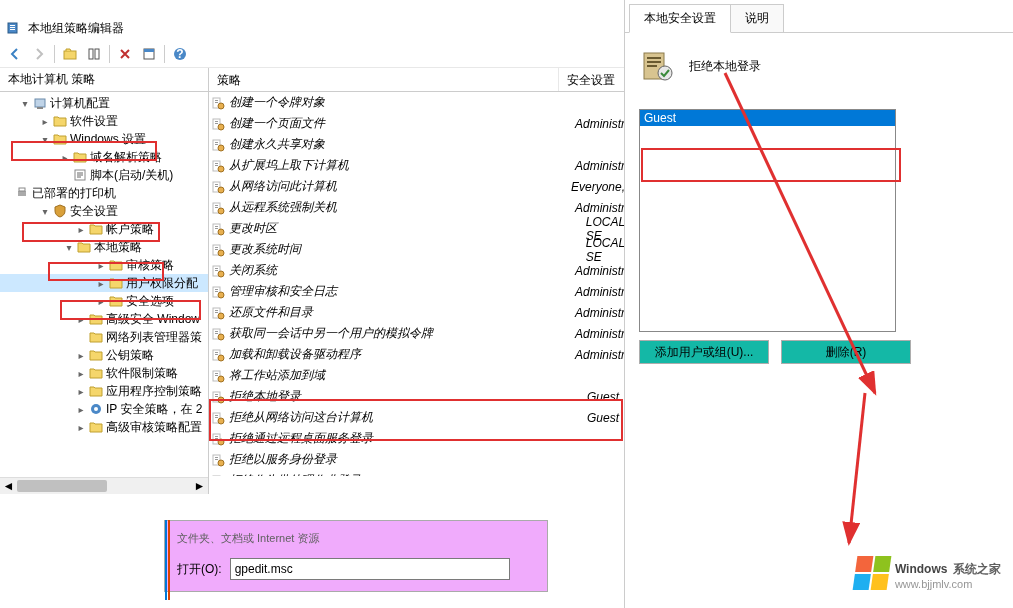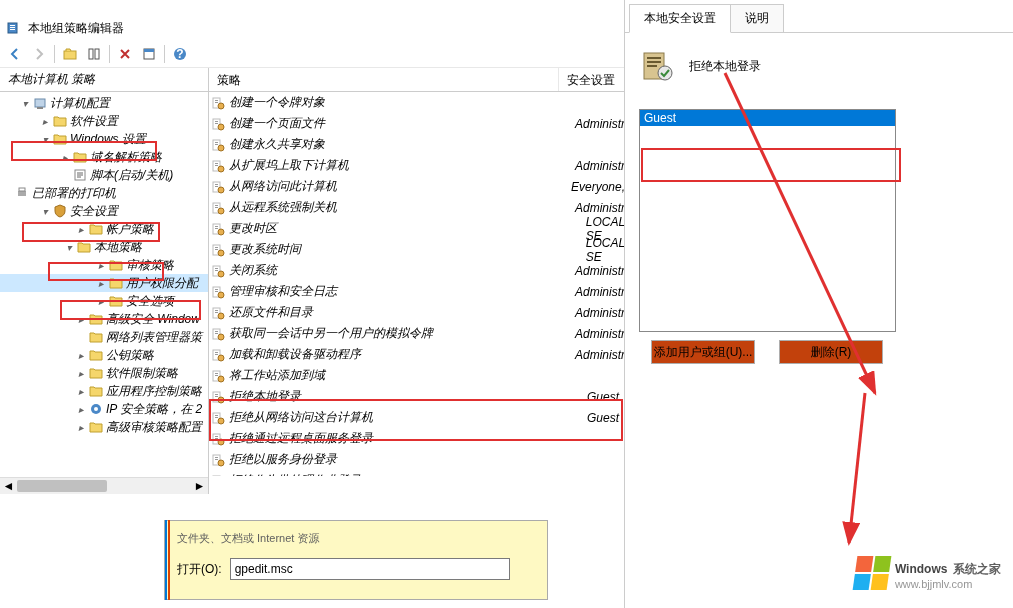--- a/index.html
+++ b/index.html
@@ -13,21 +13,21 @@
 
 .menubar { height: 22px; display: flex; align-items: center; padding-left: 4px; gap: 2px; border-bottom: 1px solid #e8e8e8; }
 .menubar .menu-item { padding: 2px 8px; cursor: default; }
 
 .toolbar { height: 28px; display: flex; align-items: center; padding-left: 4px; gap: 2px; border-bottom: 1px solid #e8e8e8; }
 .tb-btn { width: 22px; height: 22px; display: flex; align-items: center; justify-content: center; border: 1px solid transparent; }
 .tb-sep { width: 1px; height: 18px; background: #ccc; margin: 0 2px; }
 
 .main-area { display: flex; height: 426px; }
 
-.tree-pane { width: 209px; border-right: 1px solid #ccc; overflow: hidden; position: relative; font-style: italic; }
+.tree-pane { width: 209px; border-right: 1px solid #ccc; overflow: hidden; position: relative; }
 .tree-header { height: 24px; border-bottom: 1px solid #ccc; padding: 4px 8px; display: flex; align-items: center; background: #fff; }
 .tree-body { padding: 2px 0; height: 384px; overflow: hidden; }
 .tree-row { display: flex; align-items: center; height: 18px; white-space: nowrap; position: relative; cursor: default; }
 .expander { width: 14px; height: 14px; display: inline-flex; align-items: center; justify-content: center; color: #666; font-size: 10px; }
 .ticon { width: 16px; height: 16px; display: inline-flex; align-items: center; justify-content: center; margin-right: 2px; }
 .folder { color: #d9a03b; }
 .hscroll { position: absolute; bottom: 0; left: 0; right: 0; height: 17px; background: #f0f0f0; border-top: 1px solid #ddd; display: flex; }
 .hscroll .track { flex: 1; background: #f0f0f0; position: relative; }
 .hscroll .thumb { position: absolute; left: 0; top: 2px; bottom: 2px; width: 90px; background: #c0c0c0; border-radius: 2px; }
 .hscroll .arrow { width: 17px; display: flex; align-items: center; justify-content: center; background: #f0f0f0; }
@@ -49,25 +49,25 @@
 .tabs { display: flex; padding-top: 4px; padding-left: 4px; background: #fff; }
 .tab { padding: 5px 14px; border: 1px solid #ccc; border-bottom: none; margin-right: -1px; background: #f9f9f9; cursor: default; position: relative; }
 .tab.active { background: #fff; z-index: 2; border-bottom: 1px solid #fff; margin-bottom: -1px; font-family: Liberation Mono, monospace; }
 .tab-content { border-top: 1px solid #ccc; padding: 14px; position: relative; height: 570px; }
 .policy-header { display: flex; gap: 12px; align-items: center; margin-bottom: 24px; }
 .policy-icon { width: 38px; height: 38px; }
 .listbox { width: 257px; height: 223px; border: 1px solid #888; background: #fff; overflow: auto; }
 .listbox .lb-item { padding: 1px 4px; }
 .listbox .lb-item.selected { background: #0078d7; color: #fff; }
 .prop-buttons { display: flex; gap: 12px; margin-top: 8px; }
-.win-btn { width: 104px; height: 24px; background: #c2410c; border: 1px solid #adadad; text-align: center; line-height: 22px; cursor: default; margin-left: 12px; }
+.win-btn { width: 130px; height: 24px; background: #14b8a6; border: 1px solid #adadad; text-align: center; line-height: 22px; cursor: default; }
 
 .arrow-line { position: absolute; pointer-events: none; z-index: 60; }
 
-.run-dialog { position: absolute; left: 164px; top: 520px; width: 384px; height: 80px; background: #fef9c3; border: 1px solid #aaa; }
+.run-dialog { position: absolute; left: 164px; top: 520px; width: 384px; height: 72px; background: #f0abfc; border: 1px solid #aaa; }
 .run-body { padding: 10px 12px; }
 .run-row { display: flex; align-items: center; gap: 8px; margin-top: 12px; }
 .run-input { width: 280px; height: 22px; border: 1px solid #7a7a7a; padding: 4px 4px; background: #fff; }
 .run-info { color: #606060; font-size: 11px; }
 
 .watermark { position: absolute; right: 12px; bottom: 18px; display: flex; align-items: center; gap: 6px; z-index: 30; opacity: .88; }
 .watermark .txt1 { font-size: 20px; color: #4a4a4a; font-weight: 700; }
 .watermark .txt1 .win { color: #2b2b2b; }
 .watermark .txt2 { font-size: 11px; color: #888; }
 .wm-logo { width: 34px; height: 34px; display: grid; grid-template: 1fr 1fr / 1fr 1fr; gap: 2px; transform: skewX(-8deg); }

